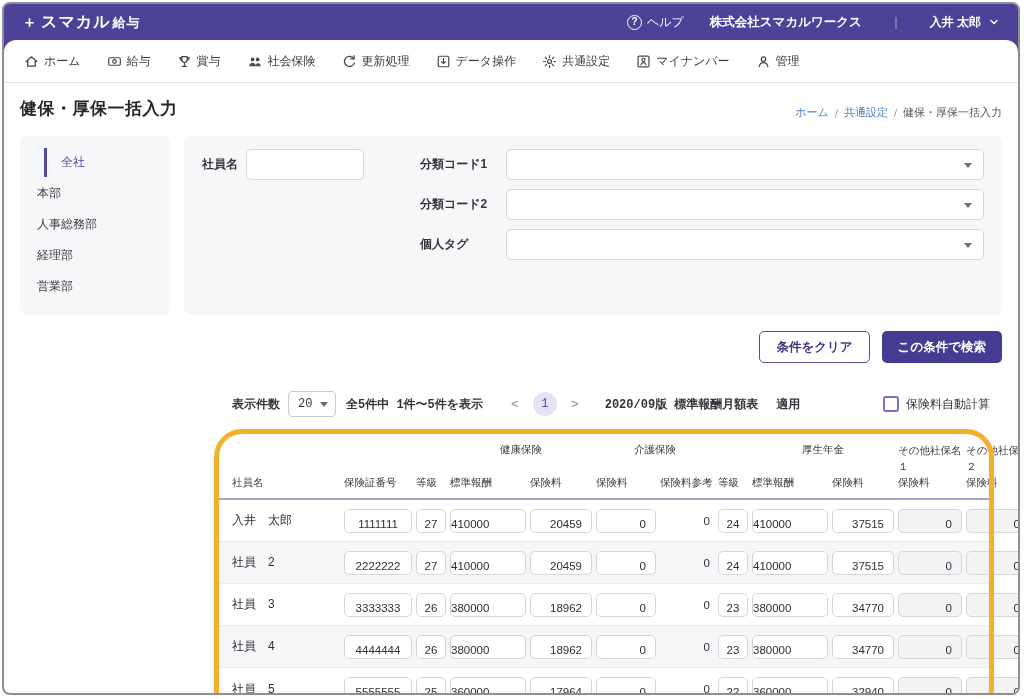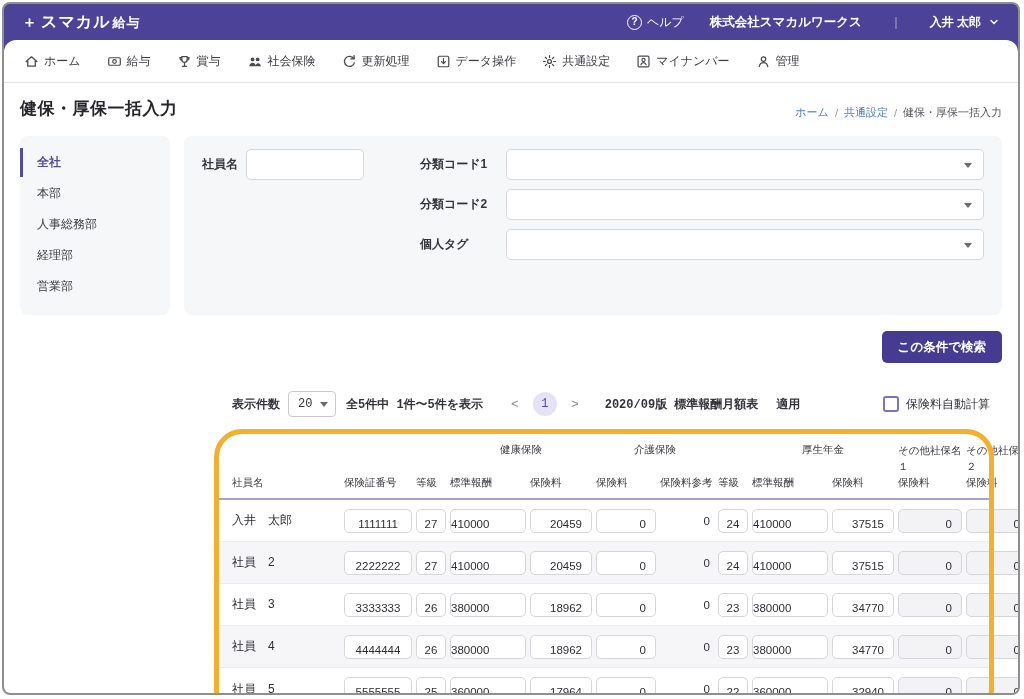--- a/index.html
+++ b/index.html
@@ -32,21 +32,21 @@
   .title-row { display:flex; align-items:flex-end; justify-content:space-between; margin-bottom:16px; }
   .page-title { font-size:17px; font-weight:bold; color:#26262b; letter-spacing:.5px; }
   .breadcrumb { font-size:11px; color:#55555c; display:flex; gap:6px; align-items:center; }
   .breadcrumb .lnk { color:#4d7bc7; cursor:pointer; }
   .breadcrumb .sep { color:#9a9aa2; }
 
   
   .panels { display:flex; gap:14px; }
   .side-panel { width:150px; background:#f6f7f9; border-radius:8px; padding:12px 0; }
   .side-item { font-size:12px; color:#3c3c42; padding:6px 14px; border-left:3px solid transparent; cursor:pointer; margin-bottom:2px; }
-  .side-item.active { color:#5449a4; border-left-color:#5449a4; font-weight:700; }
+  .side-item.active { color:#5449a4; border-left-color:#5449a4; font-weight:400;margin-left:24px; }
   .filter-panel { flex:1; background:#f6f7f9; border-radius:8px; padding:13px 18px; display:flex; flex-direction:column; gap:9px; }
   .f-row { display:flex; align-items:center; }
   .f-label { font-size:12px; color:#33333a; font-weight:600; }
   .lab-name { width:42px; }
   .lab-mid { width:86px; }
   .txt-input { width:118px; height:31px; background:#fff; border:1px solid #d6d6da; border-radius:5px; margin:0 56px 0 2px; }
   .selectbox { flex:1; height:31px; background:#fff; border:1px solid #d6d6da; border-radius:5px; position:relative; cursor:pointer; }
   .caret { position:absolute; right:11px; top:13px; width:0; height:0; border-left:4px solid transparent; border-right:4px solid transparent; border-top:5px solid #6b6b72; }
 
   
@@ -224,20 +224,21 @@
           <div class="f-row">
             <span class="f-label lab-name"></span>
             <span style="width:176px"></span>
             <span class="f-label lab-mid">個人タグ</span>
             <div class="selectbox"><span></span><span class="caret"></span></div>
           </div>
         </div>
       </div>
 
       <div class="actions">
+        <button class="btn-outline">条件をクリア</button>
         <button class="btn-fill">この条件で検索</button>
       </div>
 
       <div class="controls">
         <span class="ctl-label">表示件数</span>
         <div class="pagesize"><span>20</span><span class="caret"></span></div>
         <span class="range">全5件中 1件〜5件を表示</span>
         <div class="pager">
           <span class="pg-arrow">&lt;</span>
           <span class="pg-num">1</span>

